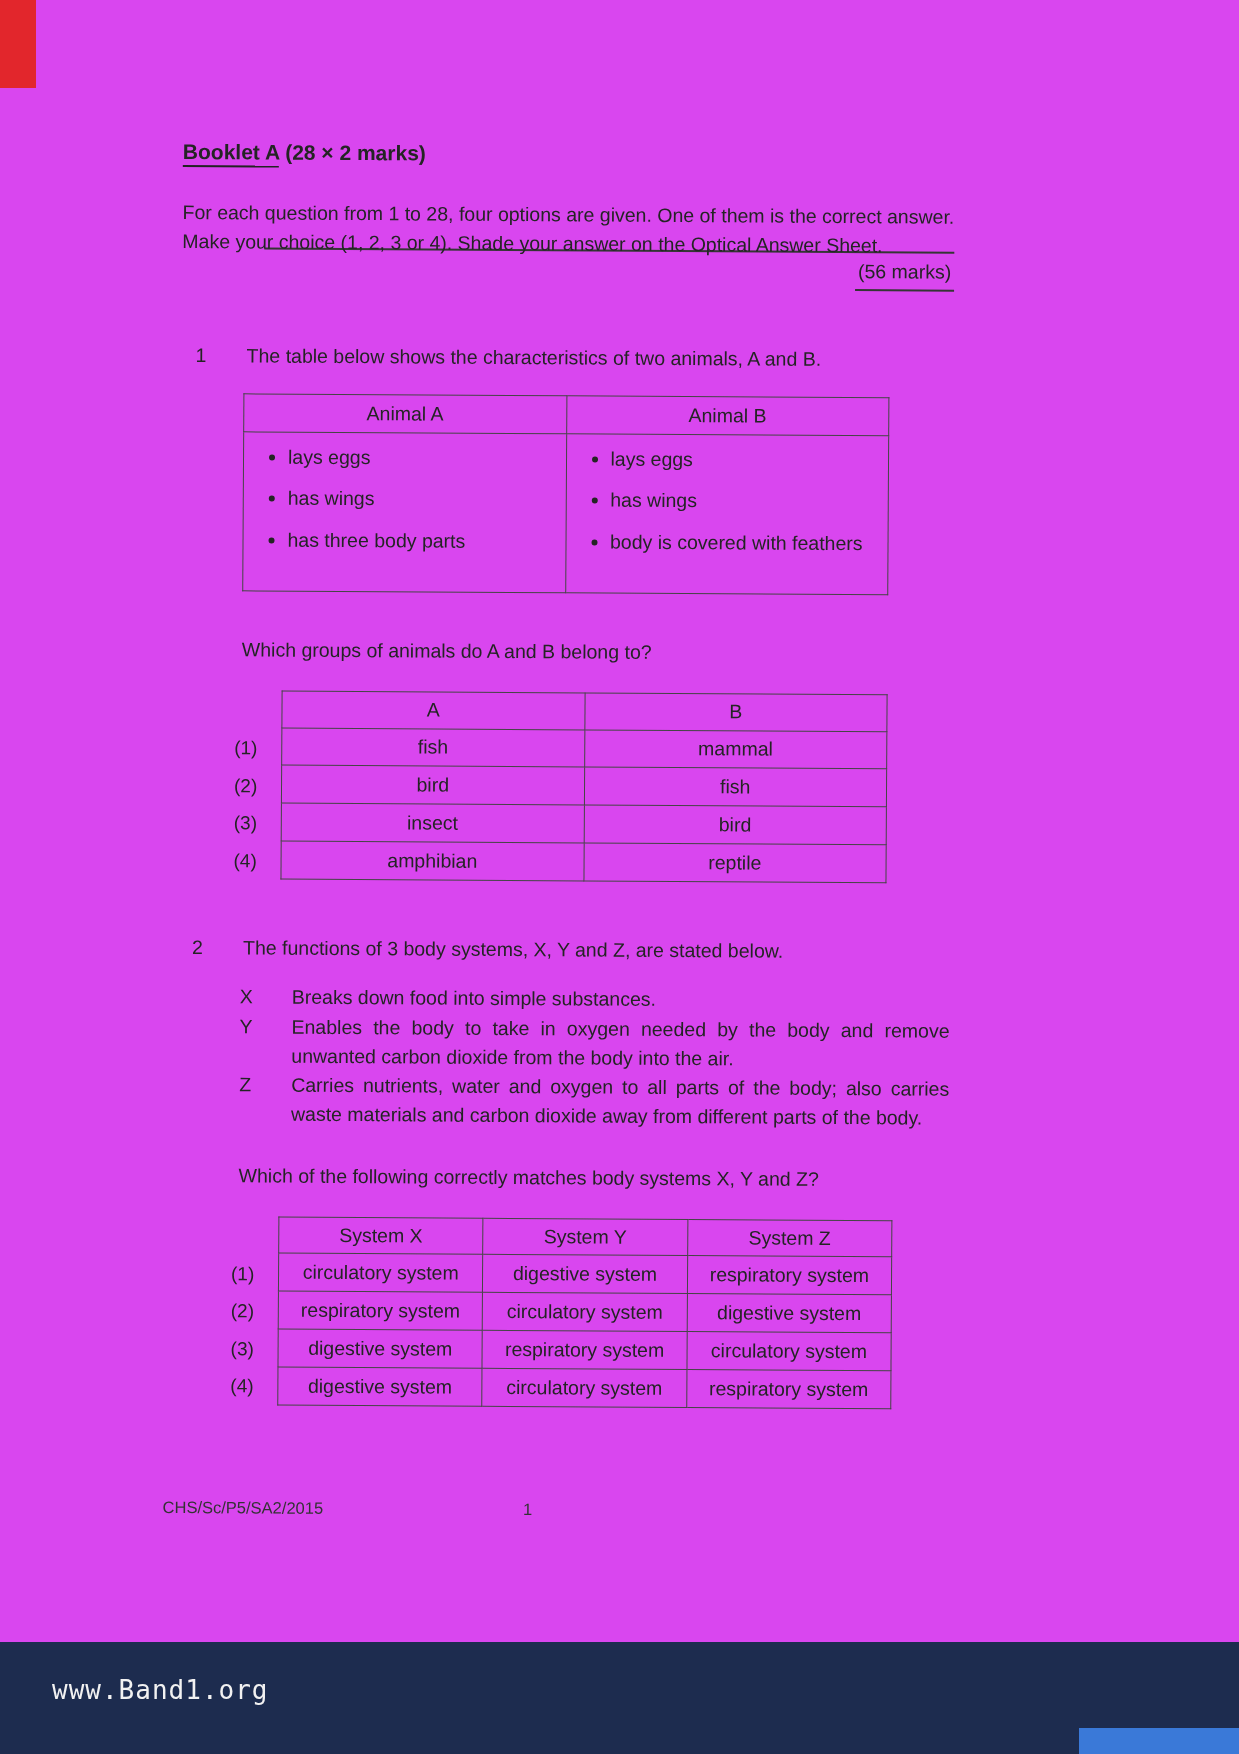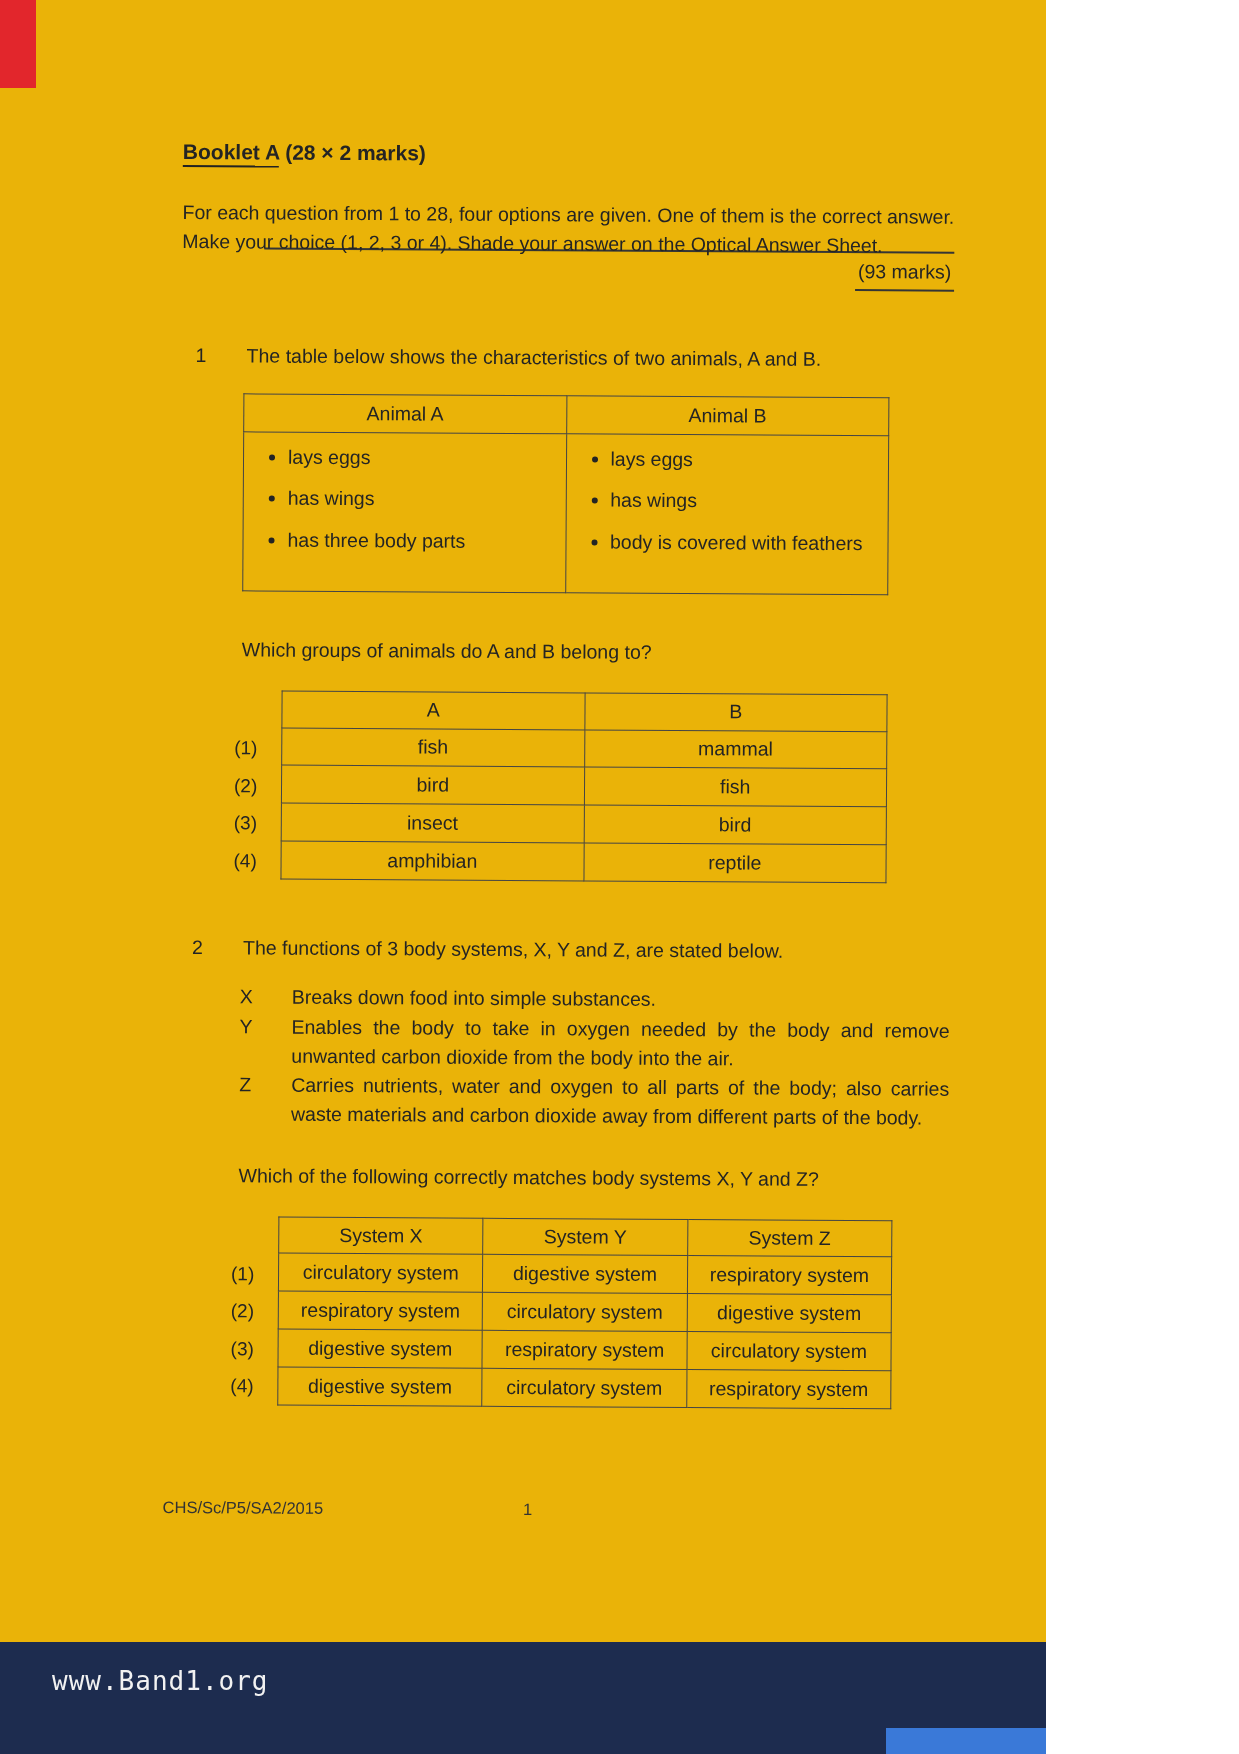--- a/index.html
+++ b/index.html
@@ -1,21 +1,21 @@
 <!DOCTYPE html>
 <html><head>
 <meta charset="utf-8">
 <style>
   * { box-sizing: border-box; }
   html, body { margin: 0; padding: 0; background: #ffffff; }
   .page {
     position: relative;
-    width: 1046px;
+    width: 1239px;
     height: 1754px;
-    background: #eab308;
+    background: #d946ef;
     font-family: "Liberation Sans", sans-serif;
     color: #242424;
     overflow: hidden;
   }
 
   
   .red-corner {
     position: absolute; top: 0; left: 0;
     width: 36px; height: 88px;
     background: #e2262c;
@@ -28,21 +28,21 @@
   }
 
   
   .watermark-bar {
     position: absolute; left: 0; right: 0; bottom: 0;
     height: 112px;
     background: #1d2c4f;
     z-index: 2;
   }
   .watermark-text {
-    position: absolute; left: 52px; top: 24px;
+    position: absolute; left: 52px; top: 33px;
     color: #f2f2f2;
     font-family: "DejaVu Sans Mono", monospace;
     font-size: 26px;
     letter-spacing: 1px;
   }
 
   
   .content {
     position: absolute;
     top: 136px; left: 183px;
@@ -118,21 +118,21 @@
 <div class="page">
 
   <div class="red-corner"></div>
 
   <div class="content">
 
     <h1 class="booklet-title"><span class="title-main">Booklet A</span><span> (28 × 2 marks)</span></h1>
 
     <p class="instructions">For each question from 1 to 28, four options are given. One of them is the correct answer. Make your choice (1, 2, 3 or 4). Shade your answer on the Optical Answer Sheet.</p>
     <div class="sheet-rule"></div>
-    <div class="marks-row"><span>(93 marks)</span></div>
+    <div class="marks-row"><span>(56 marks)</span></div>
 
     <div class="qblock">
       <div class="qnum">1</div>
       <div class="qtext">The table below shows the characteristics of two animals, A and B.</div>
     </div>
 
     <table class="animal-table">
       <tbody>
           <tr>
         <th>Animal A</th>

